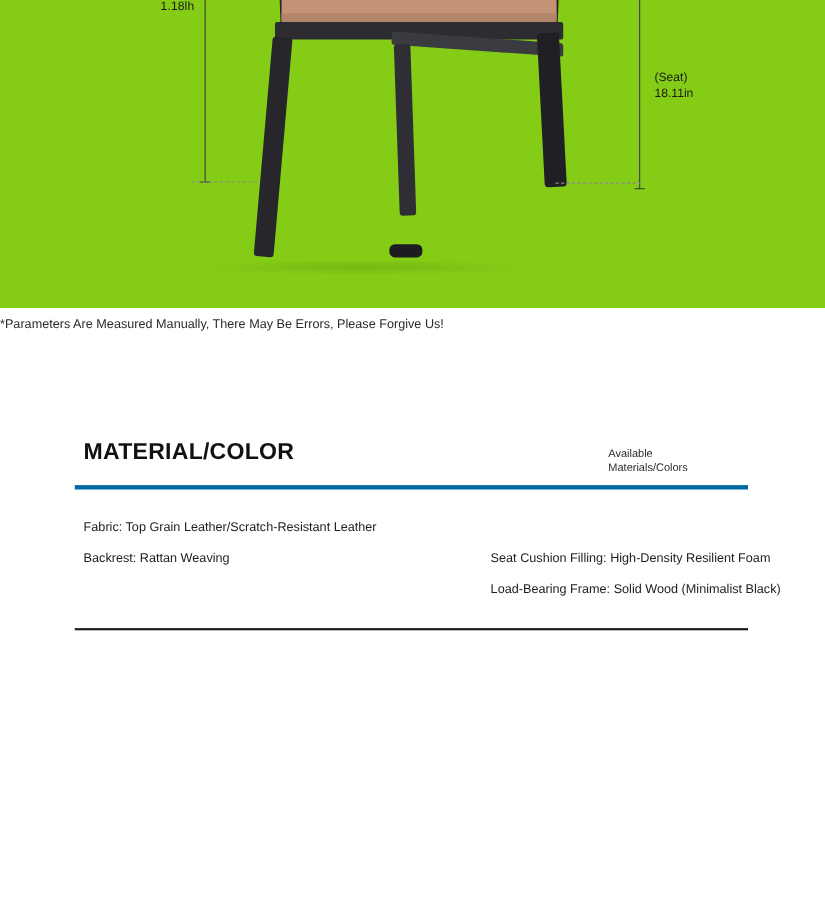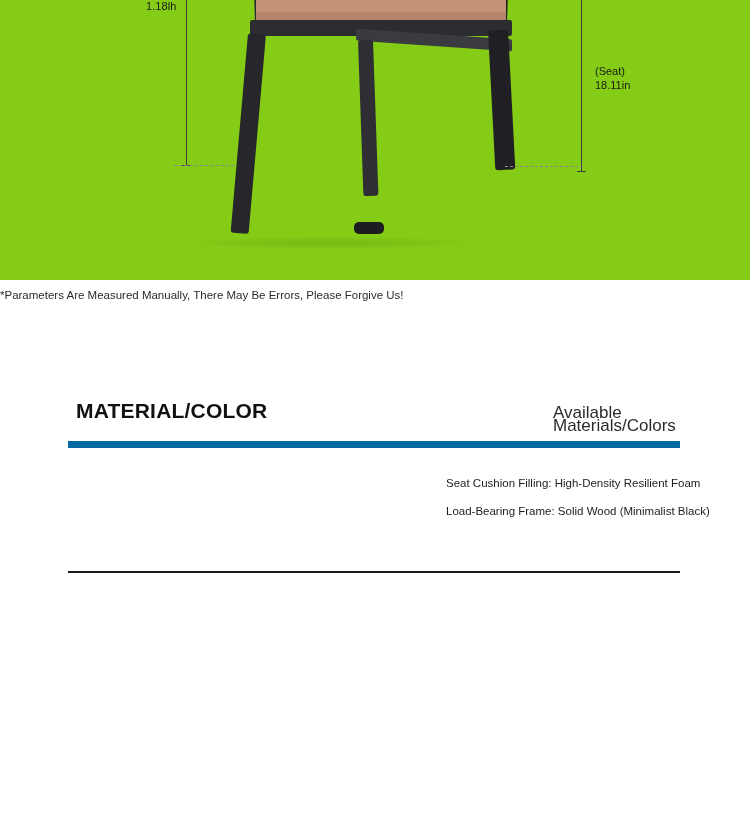--- a/index.html
+++ b/index.html
@@ -225,53 +225,53 @@
   
   .section {
     position: absolute;
     left: 68px;
     top: 385px;
     width: 612px;
   }
   .section-head {
     position: relative;
     height: 56px;
-    border-bottom: 7px solid #0369a1;
+    border-bottom: 4px solid #0369a1;
   }
   .section-title {
     position: absolute;
     left: 8px;
     top: 14px;
     font-size: 21px;
     font-weight: bold;
     letter-spacing: 0.2px;
     color: #111111;
   }
   .section-sub {
     position: absolute;
     left: 485px;
     top: 21px;
     width: 130px;
-    font-size: 17px;
+    font-size: 10px;
     line-height: 13px;
     color: #2b2b2b;
   }
 
   .specs {
     position: relative;
     margin-top: 28px;
     height: 84px;
   }
   .spec-col {
     position: absolute;
     top: 0;
     width: 270px;
   }
   .spec-col.left { left: 8px; }
-  .spec-col.right { left: 378px; }
+  .spec-col.right { left: 378px; margin-top: 28px; }
   .spec-item {
     font-size: 11.5px;
     line-height: 14px;
     color: #1d1d1d;
     margin-bottom: 14px;
   }
   .spec-swatch {
     position: absolute;
     border: 1px solid #e2e2e2;
     background: #fafafa;
@@ -333,20 +333,24 @@
       <div>Available</div>
       <div>Materials/Colors</div>
     </div>
   </div>
 
   <div class="specs">
     <div class="spec-swatch sw1"></div>
     <div class="spec-swatch sw2"></div>
     <div class="spec-swatch sw3"></div>
 
+    <div class="spec-col left">
+      <div class="spec-item">Fabric: Top Grain Leather/Scratch-Resistant Leather</div>
+      <div class="spec-item">Backrest: Rattan Weaving</div>
+    </div>
 
     <div class="spec-col right">
       <div class="spec-item">Seat Cushion Filling: High-Density Resilient Foam</div>
       <div class="spec-item">Load-Bearing Frame: Solid Wood (Minimalist Black)</div>
     </div>
   </div>
 
   <div class="section-rule"></div>
 </div>
 

